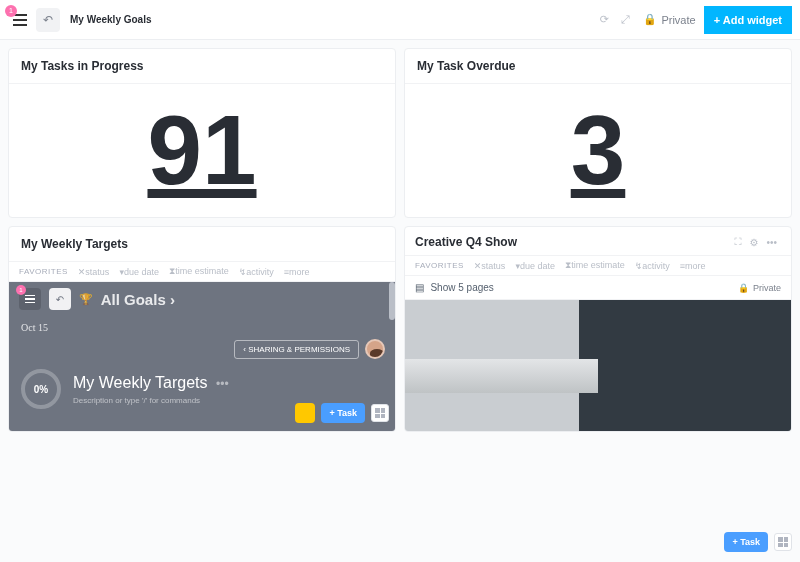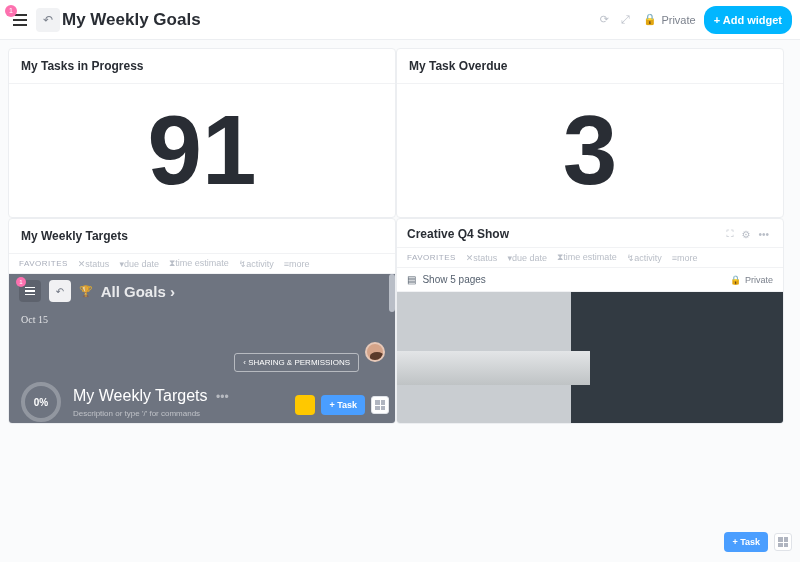--- a/index.html
+++ b/index.html
@@ -2,51 +2,51 @@
 <html><head>
 <meta charset="utf-8">
 <style>
 * { box-sizing: border-box; margin: 0; padding: 0; font-family: -apple-system, BlinkMacSystemFont, "Segoe UI", Arial, sans-serif; }
 body { background: #fafbfc; width: 800px; height: 562px; overflow: hidden; position: relative; }
 .header { height: 40px; display: flex; align-items: center; padding: 0 8px; background: #fff; border-bottom: 1px solid #eceef1; }
 .menu-btn { width: 24px; height: 24px; display: flex; flex-direction: column; justify-content: center; gap: 3px; position: relative; cursor: pointer; }
 .menu-btn span { height: 2px; width: 14px; background: #323232; margin: 0 auto; }
 .menu-badge { position: absolute; top: -3px; left: -3px; width: 12px; height: 12px; border-radius: 50%; background: #fd71af; color: #fff; font-size: 7px; display: flex; align-items: center; justify-content: center; }
 .back-btn { width: 24px; height: 24px; display: flex; align-items: center; justify-content: center; margin-left: 4px; background: #f1f2f4; border-radius: 4px; font-size: 12px; color: #7c828d; cursor: pointer; }
-.title { font-size: 17px; font-weight: 600; color: #292d34; margin-left: 2px; }
+.title { font-size: 10px; font-weight: 600; color: #292d34; margin-left: 10px; }
 .header-spacer { flex: 1; }
 .header-ic { font-size: 11px; color: #b9bec7; padding: 0 6px; cursor: pointer; }
 .privacy { display: flex; align-items: center; gap: 4px; font-size: 11px; color: #7c828d; padding: 0 8px; }
-.add-widget { background: #01b6ff; color: #fff; font-size: 11px; font-weight: 600; padding: 8px 10px; border-radius: 12px; cursor: pointer; }
-.dash { display: flex; flex-wrap: wrap; padding: 8px; }
+.add-widget { background: #01b6ff; color: #fff; font-size: 11px; font-weight: 600; padding: 8px 10px; border-radius: 0; cursor: pointer; }
+.dash { display: flex; flex-wrap: wrap; gap: 8px; padding: 8px; }
 .card { background: #fff; border: 1px solid #eceef1; border-radius: 4px; }
 .card-title { font-size: 12px; font-weight: 600; color: #292d34; padding: 10px 12px; border-bottom: 1px solid #f1f2f4; }
 .card-big { width: calc(50% - 4px); height: 170px; display: flex; flex-direction: column; }
-.big-number { flex: 1; display: flex; align-items: center; justify-content: center; font-size: 98px; font-weight: 600; color: #292d34; font-family: "Helvetica Neue", Arial; }
+.big-number { flex: 1; display: flex; align-items: center; justify-content: center; font-size: 98px; font-weight: 600; color: #292d34; font-family: "Helvetica Neue", Arial; text-decoration: underline; }
 .card-embed { width: calc(50% - 4px); height: 206px; display: flex; flex-direction: column; position: relative; overflow: hidden; }
 .card-head { display: flex; align-items: center; padding: 8px 10px 6px; border-bottom: 1px solid #f1f2f4; }
 .card-head-title { font-size: 12px; font-weight: 600; color: #292d34; }
 .card-head-spacer { flex: 1; }
 .expand-ic, .more-ic { font-size: 10px; color: #b9bec7; padding: 0 4px; cursor: pointer; }
 .filter-bar { display: flex; align-items: center; gap: 10px; padding: 4px 10px; background: #fff; border-bottom: 1px solid #f1f2f4; font-size: 9px; color: #b9bec7; }
 .filter-item { cursor: pointer; }
 .fav-label { font-size: 8px; color: #a8adba; letter-spacing: 0.5px; }
 
 
 .embed-body { flex: 1; background: #6e7480; position: relative; overflow: hidden; }
 .embed-top { display: flex; align-items: center; padding: 6px 10px; gap: 8px; }
 .embed-menu { width: 22px; height: 22px; background: rgba(0,0,0,0.15); border-radius: 4px; display: flex; flex-direction: column; justify-content: center; gap: 2px; position: relative; }
 .embed-menu span { height: 1.5px; width: 10px; background: #fff; margin: 0 auto; }
 .embed-menu-badge { position: absolute; top: -3px; left: -3px; width: 10px; height: 10px; background: #fd71af; color: #fff; font-size: 6px; border-radius: 50%; display: flex; align-items: center; justify-content: center; }
 .embed-back { width: 22px; height: 22px; background: rgba(255,255,255,0.9); border-radius: 4px; display: flex; align-items: center; justify-content: center; font-size: 10px; color: #6e7480; }
 .trophy { font-size: 11px; color: rgba(255,255,255,0.8); }
 .all-goals { font-size: 15px; color: rgba(255,255,255,0.85); font-weight: bold; }
 .date-label { font-size: 10px; color: rgba(255,255,255,0.8); padding: 6px 12px; font-family: Liberation Serif, serif; }
 .share-row { display: flex; align-items: center; justify-content: flex-end; gap: 6px; padding: 0 10px 8px; }
-.share-btn { border: 1px solid rgba(255,255,255,0.5); color: #fff; font-size: 8px; padding: 4px 8px; border-radius: 3px; cursor: pointer; margin-top: 22px; }
+.share-btn { border: 1px solid rgba(255,255,255,0.5); color: #fff; font-size: 8px; padding: 4px 8px; border-radius: 3px; cursor: pointer; }
 .avatar { width: 20px; height: 20px; border-radius: 50%; background: #d5a489; border: 2px solid rgba(255,255,255,0.4); position: relative; overflow: hidden; }
 .avatar::after { content: ""; position: absolute; bottom: 0; left: 3px; width: 14px; height: 8px; background: #5a3a2a; border-radius: 50% 50% 0 0; }
 .goals-content { display: flex; align-items: center; gap: 12px; padding: 2px 12px; }
 .prog-circle { width: 40px; height: 40px; border-radius: 50%; border: 4px solid rgba(255,255,255,0.25); display: flex; align-items: center; justify-content: center; color: #fff; font-size: 10px; font-weight: 600; }
 .goal-title { color: #fff; font-size: 16px; font-weight: 500; }
 .goal-more { color: rgba(255,255,255,0.5); font-size: 12px; margin-left: 4px; }
 .desc-hint { color: rgba(255,255,255,0.55); font-size: 8px; margin-top: 4px; }
 .embed-actions { position: absolute; right: 6px; bottom: 8px; display: flex; align-items: center; gap: 6px; }
 .yellow-sq { width: 20px; height: 20px; background: #ffc800; border-radius: 4px; }
 .task-btn { background: #4a9eff; color: #fff; font-size: 9px; font-weight: 600; padding: 5px 8px; border-radius: 4px; cursor: pointer; }

